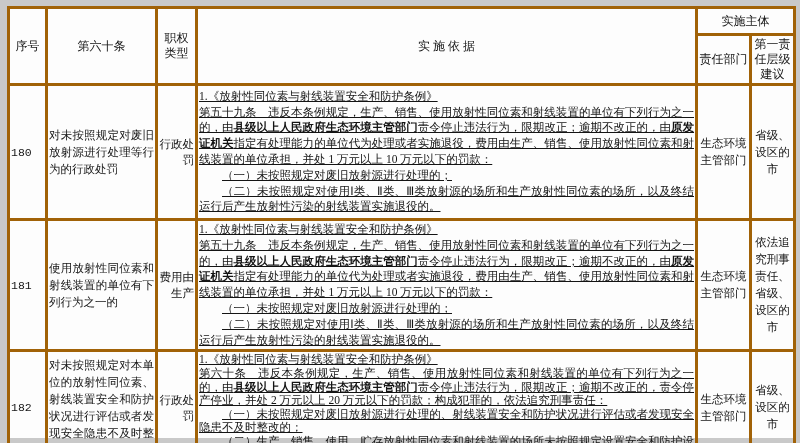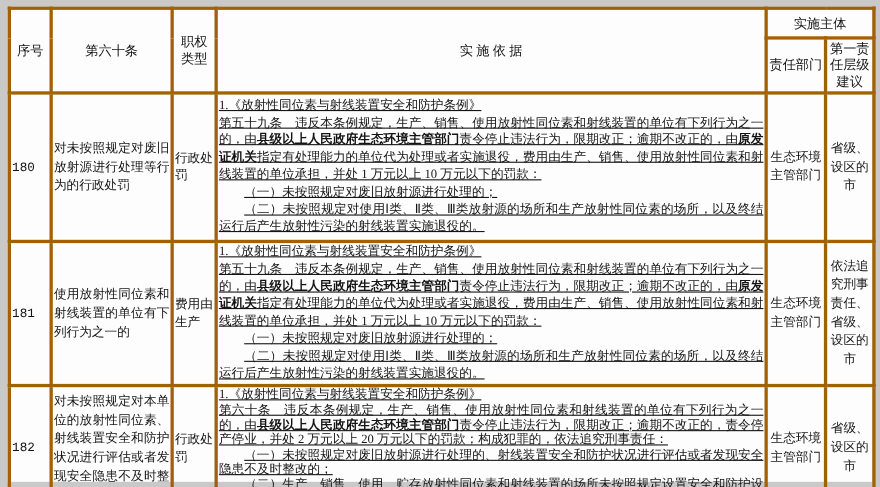--- a/index.html
+++ b/index.html
@@ -35,21 +35,21 @@
     text-align:center;
     line-height:15px;
   }
   td.c-serial{ text-align:left;font-family:Liberation Mono, monospace; }
   td.c-name{
     text-align:justify;
     text-justify:inter-character;
     padding:4px 7px;
     line-height:17px;
   }
-  td.c-type{ text-align:left; line-height:16px; padding:0 4px; }
+  td.c-type{ text-align:right; line-height:16px; padding:0 4px; }
   td.c-basis{
     vertical-align:top;
     padding:3px 7px 2px 7px;
     text-align:justify;
     text-justify:inter-character;
   }
   td.c-basis p{ margin:0; line-height:15.8px;text-decoration:underline; }
   td.c-basis .law-item{ text-indent:2em; }
   tr.row-182 td.c-basis p{ line-height:13.6px; }
   td.c-dept, td.c-level{

